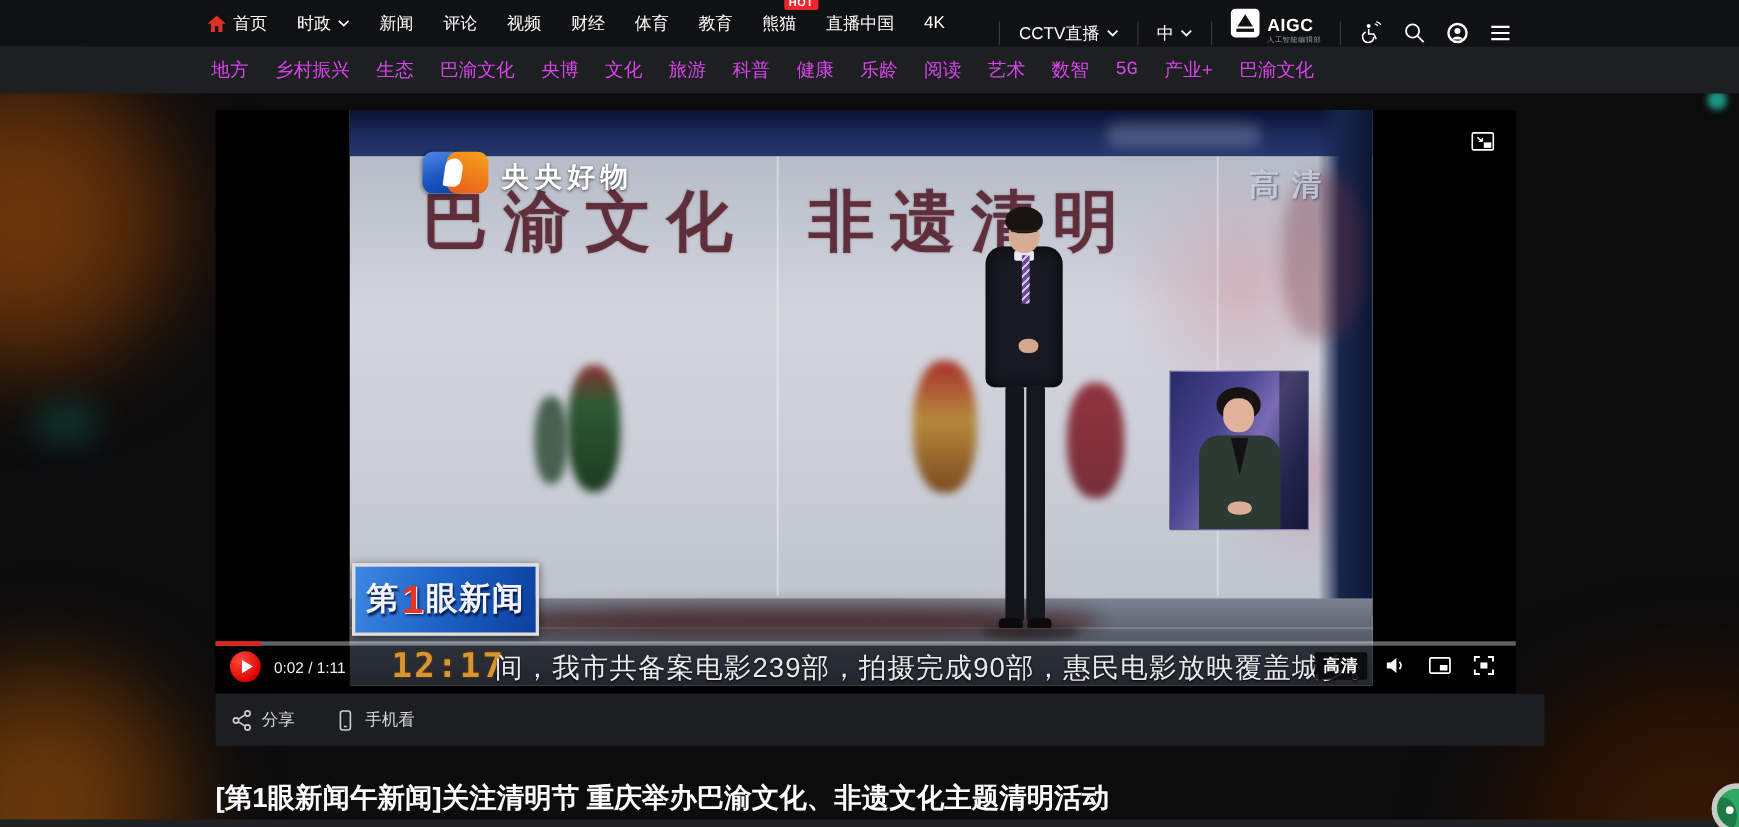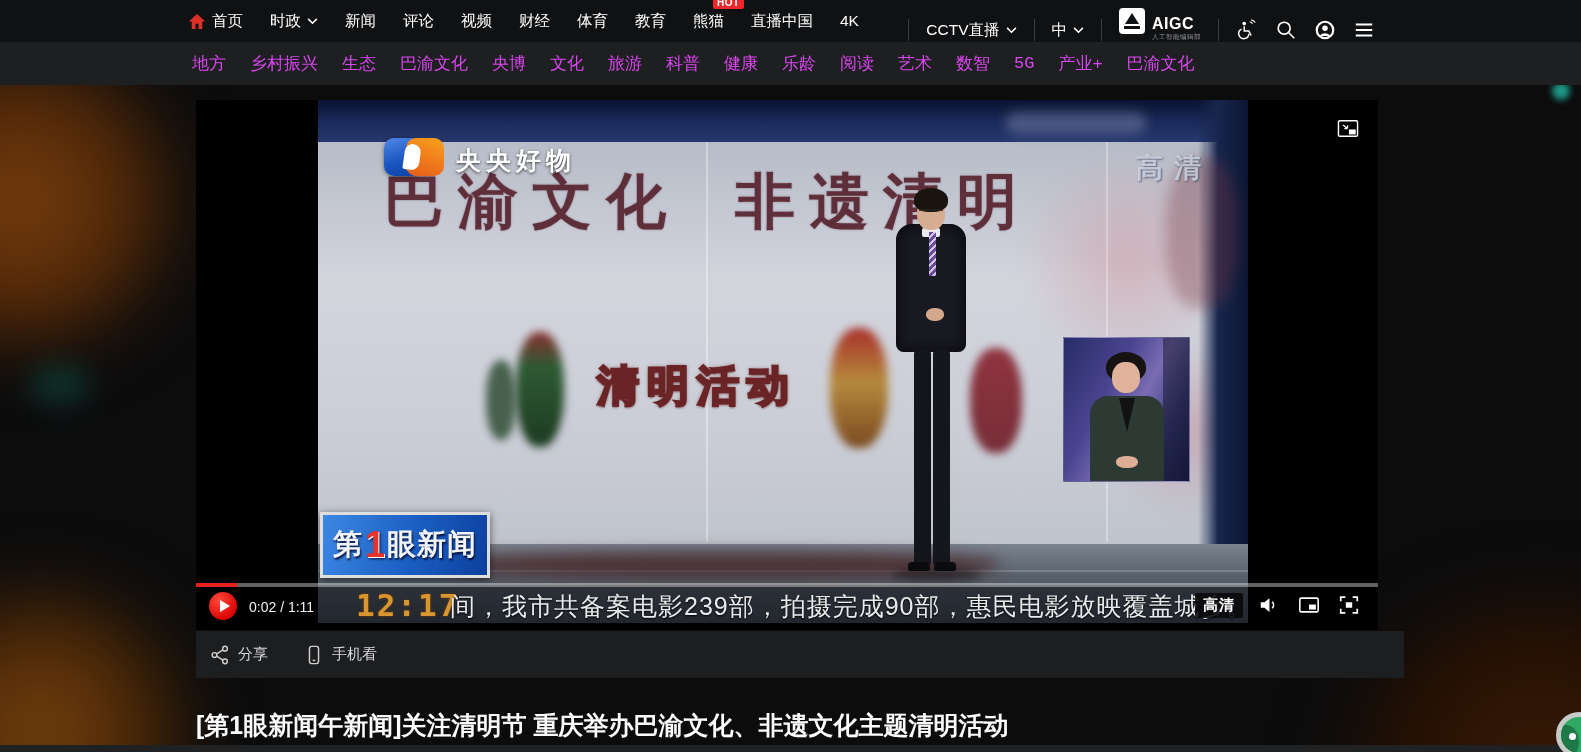--- a/index.html
+++ b/index.html
@@ -326,21 +326,20 @@
     <div class="v-rightwall"></div>
     <div class="v-branch"></div>
 
     <div class="v-calli">巴渝文化 非遗清明</div>
 
     <div class="figure fig1"></div>
     <div class="figure fig2"></div>
     <div class="figure fig3"></div>
     <div class="figure fig4"></div>
 
-    <div class="v-caption">清明活动</div>
 
     <div class="v-floor"></div>
     <div class="v-stage-edge"></div>
     <div class="v-crowd"></div>
 
     <div class="anchor-shadow"></div>
     <div class="anchor-torso"></div>
     <div class="anchor-collar"></div>
     <div class="anchor-tie"></div>
     <div class="anchor-face"></div>

